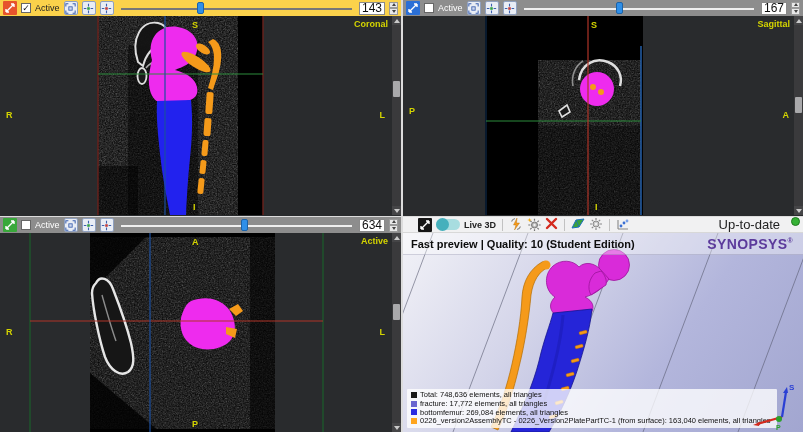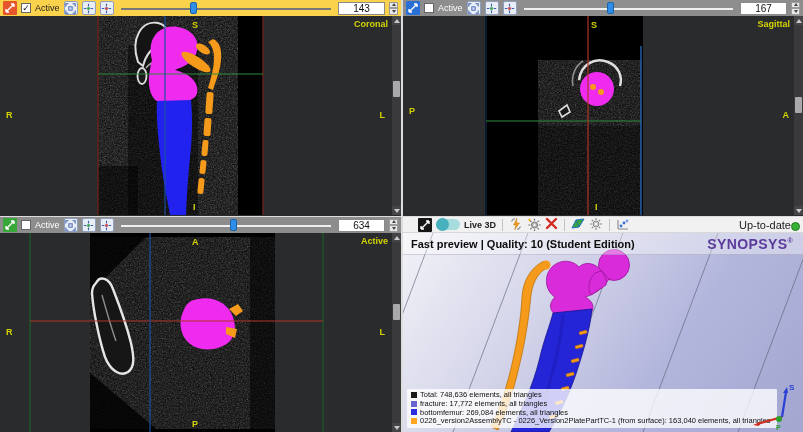--- a/index.html
+++ b/index.html
@@ -22,32 +22,32 @@
   .expand { width:14px; height:14px; flex:0 0 14px; display:flex; align-items:center; justify-content:center; border-radius:1px; }
   .ex-red { background:#e6542c; } .ex-blue { background:#2a6fd6; } .ex-green { background:#39a83b; } .ex-black { background:#161616; }
   .cb { width:10px; height:10px; background:#fff; border:1px solid #666; display:flex; align-items:center; justify-content:center; font-size:9px; color:#1a1a1a; line-height:1; }
   .cb-label { font-size:9px; }
   .tb-gray .cb-label { color:#fff; }
   .tbi { width:14px; height:14px; background:#e9edf5; border:1px solid #8fa0bf; border-radius:2px; display:flex; align-items:center; justify-content:center; }
   .slider { flex:1; position:relative; height:14px; margin:0 3px; }
   .slider .track { position:absolute; left:0; right:0; top:6.5px; height:2px; background:#777; }
   .tb-gray .slider .track { background:#efefef; }
   .slider .thumb { position:absolute; top:1px; width:7px; height:12px; background:#2f8fe8; border:1px solid #1b62a8; border-radius:2px; }
-  .val { width:47px; height:13px; background:#fff; border:1px solid #8a8a8a; font-family:"Liberation Sans",sans-serif; font-size:10px; text-align:center; color:#111; padding:0 1px; }
+  .val { width:26px; height:13px; background:#fff; border:1px solid #8a8a8a; font-family:"Liberation Sans",sans-serif; font-size:12px; text-align:center; color:#111; padding:0 1px; }
   .spin { width:9px; height:13px; display:flex; flex-direction:column; }
   .spin span { flex:1; background:#e8e8e8; border:1px solid #9a9a9a; display:flex; align-items:center; justify-content:center; }
   .tri-up { width:0; height:0; border-left:2px solid transparent; border-right:2px solid transparent; border-bottom:3px solid #444; }
   .tri-dn { width:0; height:0; border-left:2px solid transparent; border-right:2px solid transparent; border-top:3px solid #444; }
   .sep { width:1px; height:12px; background:#c2c2c2; margin:0 2px; }
 
   
   .toggle { width:24px; height:11px; border-radius:6px; background:#a8dde0; position:relative; }
   .toggle .knob { position:absolute; left:0px; top:-1px; width:13px; height:13px; border-radius:50%; background:#46b0bc; }
   .live-label { font-size:9px; font-weight:bold; color:#222; }
-  .status { margin-left:auto; display:flex; align-items:flex-end; gap:0; font-size:11px; color:#222; }
+  .status { margin-left:auto; display:flex; align-items:flex-start; gap:11px; font-size:13px; color:#222; }
   .dot-green { width:9px; height:9px; border-radius:50%; background:#35b135; border:1px solid #1f7a1f; }
 
   
   .vp { position:relative; width:100%; height:199px; background:#292b2d; }
   .vp svg.scene { position:absolute; left:0; top:0; }
   .olabel { position:absolute; color:#d4d400; font-size:9px; font-weight:bold; z-index:4; }
   .vname { position:absolute; top:3px; right:13px; color:#d4d400; font-size:9px; font-weight:bold; z-index:4; }
   
   .sb { position:absolute; right:0; top:0; width:9px; height:100%; background:#3a3a3c; z-index:6; display:flex; flex-direction:column; align-items:center; }
   .sb .sb-btn { width:9px; height:9px; display:flex; align-items:center; justify-content:center; background:#454547; }

